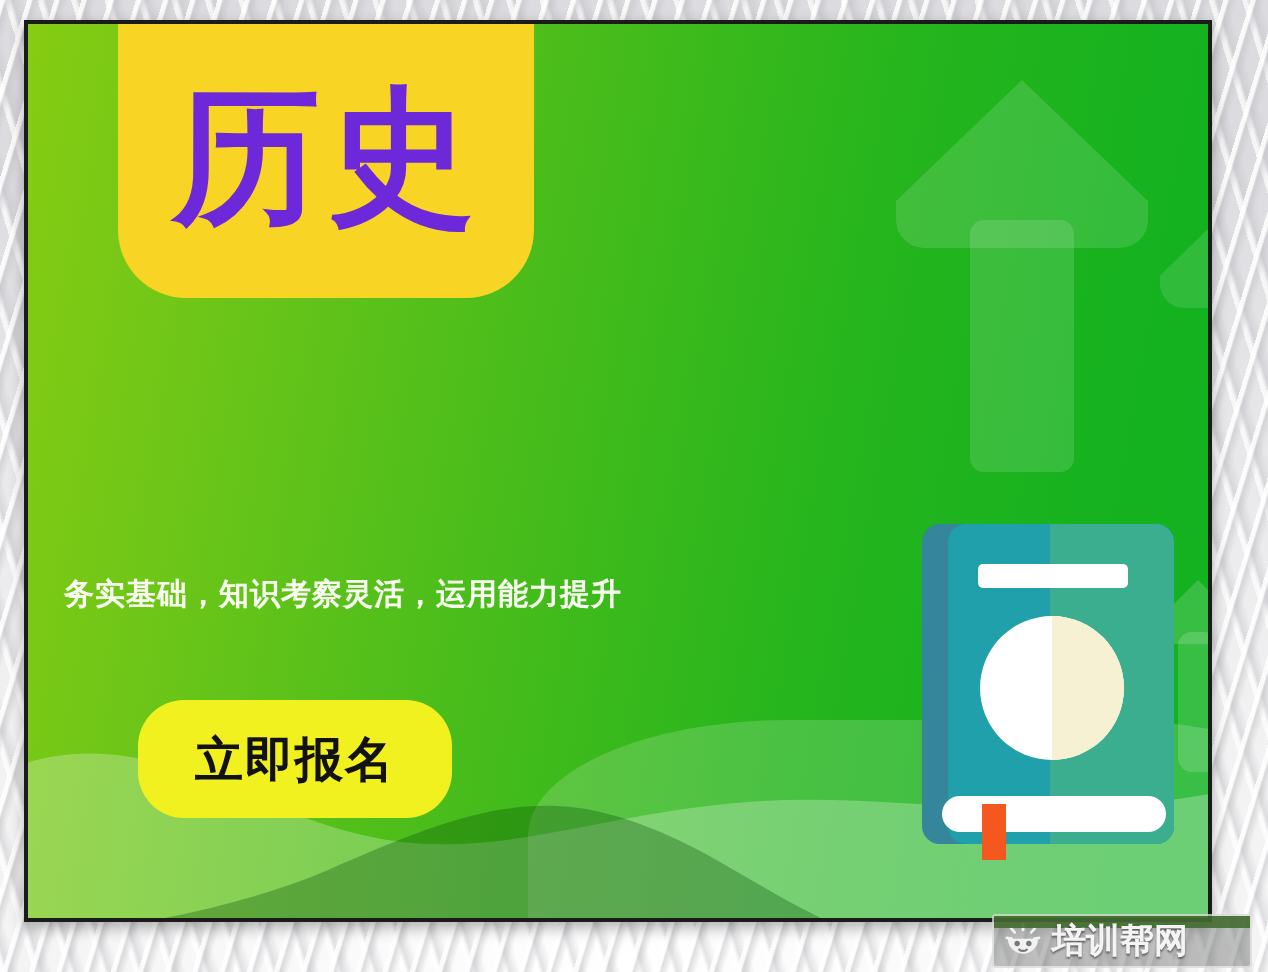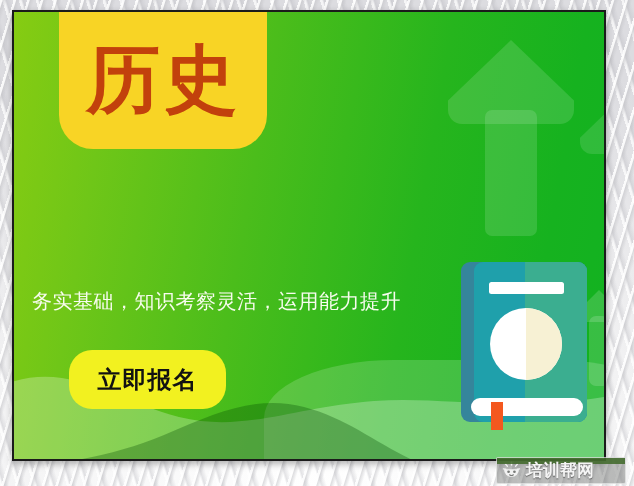--- a/index.html
+++ b/index.html
@@ -168,21 +168,21 @@
     background: #f8d425;
     border-radius: 0 0 34px 34px;
     display: flex;
     align-items: center;
     justify-content: center;
   }
   #subject-label {
     font-family: "DejaVu Sans", "Liberation Sans", sans-serif;
     font-size: 74px;
     font-weight: 700;
-    color: #c2410c;
+    color: #6d28d9;
     letter-spacing: 3px;
     line-height: 1;
     padding-bottom: 4px;
     white-space: nowrap;
   }
 
   
   #headline {
     position: absolute;
     left: 7px;
@@ -197,22 +197,22 @@
     white-space: nowrap;
     text-shadow: 0 1px 1px rgba(0,60,0,0.10);
   }
 
   
   #subtitle {
     position: absolute;
     left: 18px;
     top: 276px;
     font-family: "DejaVu Sans", "Liberation Sans", sans-serif;
-    font-size: 20px;
-    font-weight: 400;
+    font-size: 15px;
+    font-weight: 700;
     color: #f7fcee;
     letter-spacing: 0.5px;
     white-space: nowrap;
   }
 
   
   #cta-button {
     position: absolute;
     left: 55px;
     top: 338px;

